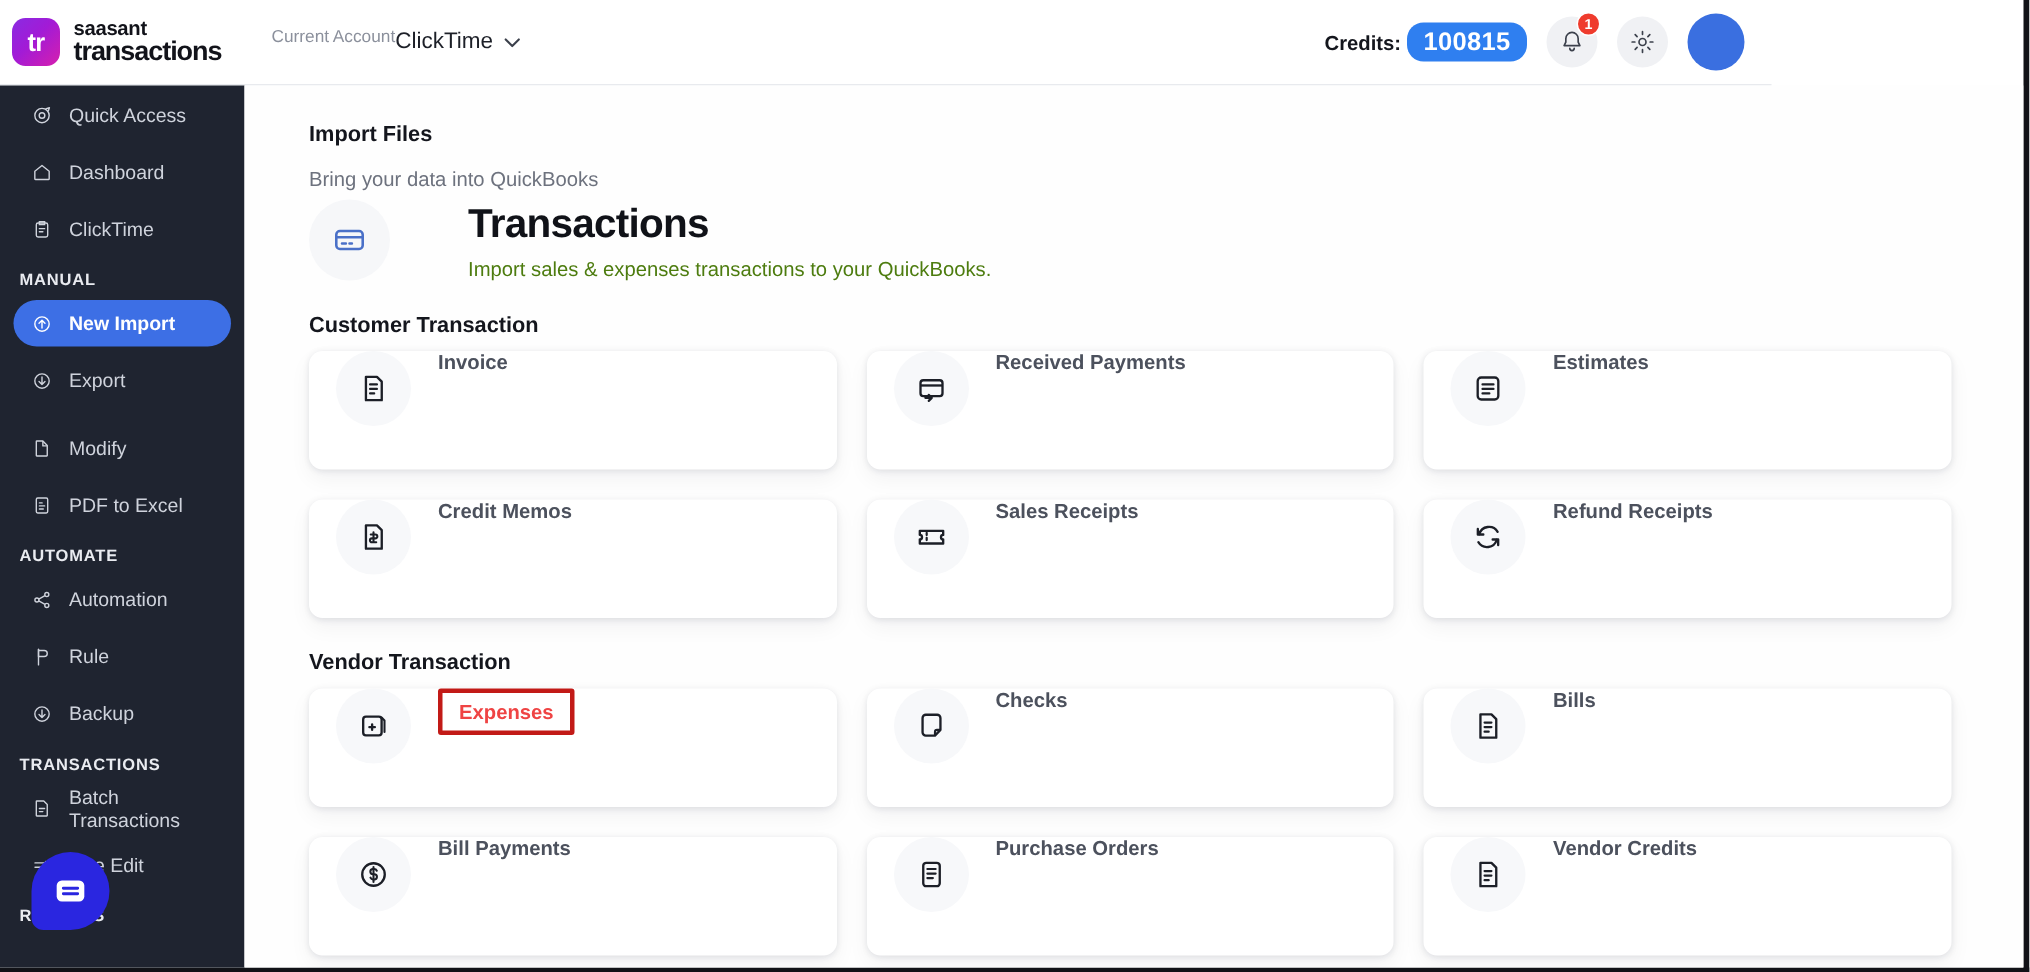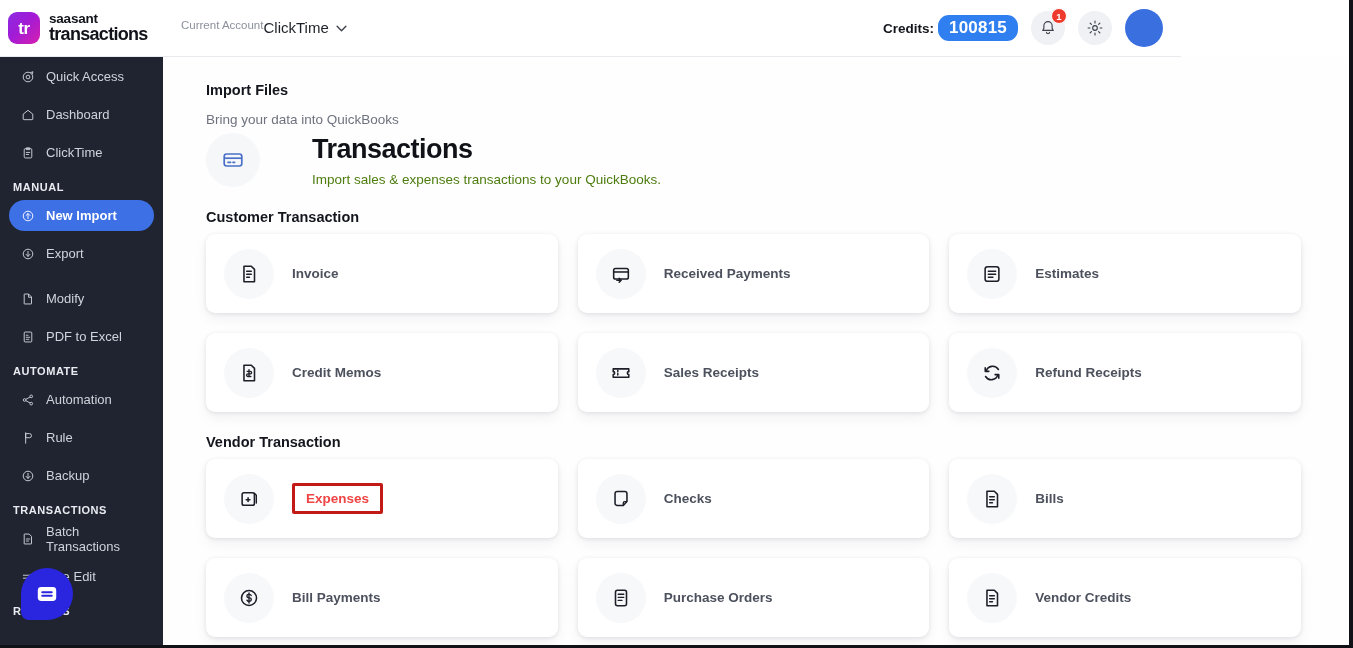--- a/index.html
+++ b/index.html
@@ -122,21 +122,21 @@
   .hero-text { padding-left: 36px; }
   .hero-title { font-size: 27px; font-weight: 700; color: #101218; letter-spacing: -.5px; }
   .hero-desc { font-size: 13.5px; color: #4d7c0f; margin-top: 7px; }
 
   .sec-title { font-size: 14.5px; font-weight: 700; color: #14161d; margin: 22px 0 9px 0; }
 
   .grid { display: grid; grid-template-columns: repeat(3, 1fr); gap: 20px; }
   .card {
     height: 79px; background: #ffffff; border-radius: 9px;
     box-shadow: 0 1px 4px rgba(20,25,45,.10), 0 6px 14px rgba(20,25,45,.05);
-    display: flex; align-items: center; padding-left: 18px; gap: 18px;
+    display: flex; align-items: flex-start; padding-left: 18px; gap: 18px;
     cursor: pointer;
   }
   .card-ico {
     width: 50px; height: 50px; border-radius: 50%;
     background: #f7f8fa; display: flex; align-items: center; justify-content: center;
     flex: 0 0 50px;
   }
   .card-label { font-size: 13.5px; font-weight: 600; color: #4c515d; }
   .card-label.boxed {
     border: 3px solid #c21a17; padding: 5px 11px; border-radius: 2px; color: #ef4444;

